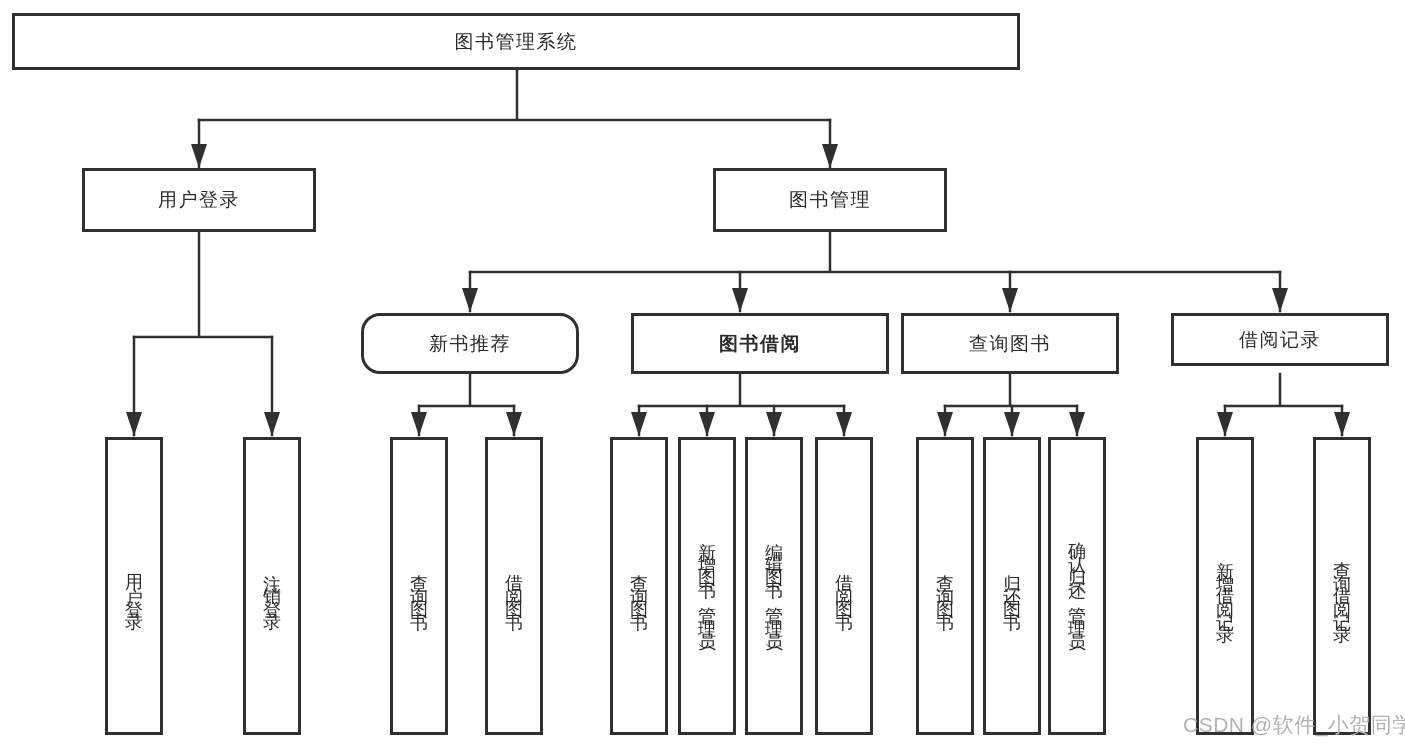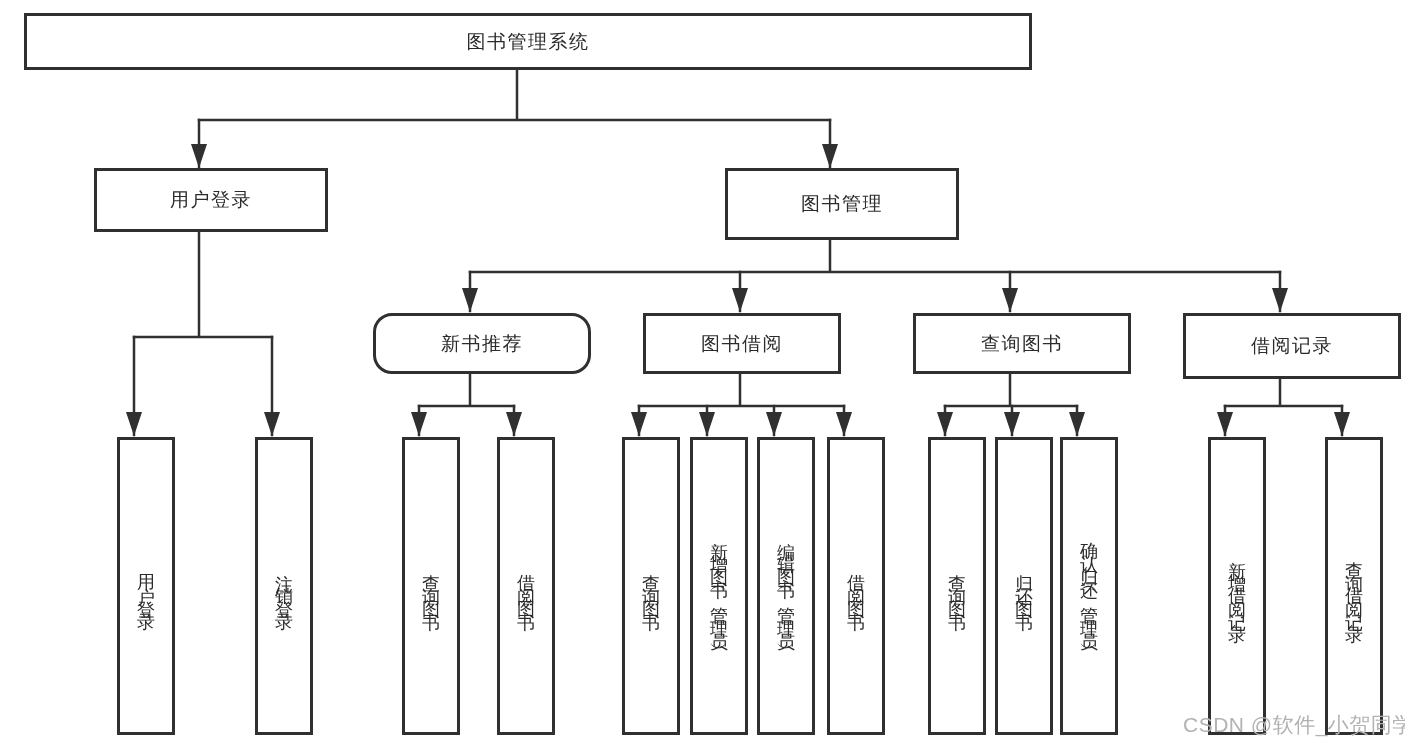--- a/index.html
+++ b/index.html
@@ -14,21 +14,20 @@
   .box {
     position: absolute;
     box-sizing: border-box;
     background: #ffffff;
     border: 3px solid #303030;
     display: flex;
     align-items: center;
     justify-content: center;
     z-index: 2;
     color: #2b2b2b;
-    margin-left: 12px;
   }
   .box.h span {
     font-size: 19px;
     letter-spacing: 1.5px;
     white-space: nowrap;
   }
   .box.v span {
     writing-mode: vertical-rl;
     text-orientation: mixed;
     font-size: 18px;
@@ -95,34 +94,34 @@
     </g>
   </svg>
 
   <div class="box h" style="left:12px; top:13px; width:1008px; height:57px;">
     <span>图书管理系统</span>
   </div>
 
   <div class="box h" style="left:82px; top:168px; width:234px; height:64px;">
     <span>用户登录</span>
   </div>
-  <div class="box h" style="left:713px; top:168px; width:234px; height:72px;">
+  <div class="box h" style="left:713px; top:168px; width:234px; height:64px;">
     <span>图书管理</span>
   </div>
 
   <div class="box h" style="left:361px; top:313px; width:218px; height:61px;border-radius:19px;">
     <span>新书推荐</span>
   </div>
-  <div class="box h" style="left:631px; top:313px; width:198px; height:61px;">
+  <div class="box h" style="left:631px; top:313px; width:258px; height:61px;font-weight:bold;">
     <span>图书借阅</span>
   </div>
   <div class="box h" style="left:901px; top:313px; width:218px; height:61px;">
     <span>查询图书</span>
   </div>
-  <div class="box h" style="left:1171px; top:313px; width:218px; height:66px;">
+  <div class="box h" style="left:1171px; top:313px; width:218px; height:53px;">
     <span>借阅记录</span>
   </div>
 
   <div class="box v" style="left:105px; top:437px; width:58px; height:298px;">
     <span style="letter-spacing: 13px;">用户登录</span>
   </div>
   <div class="box v" style="left:243px; top:437px; width:58px; height:298px;">
     <span style="letter-spacing: 13px;">注销登录</span>
   </div>
 

